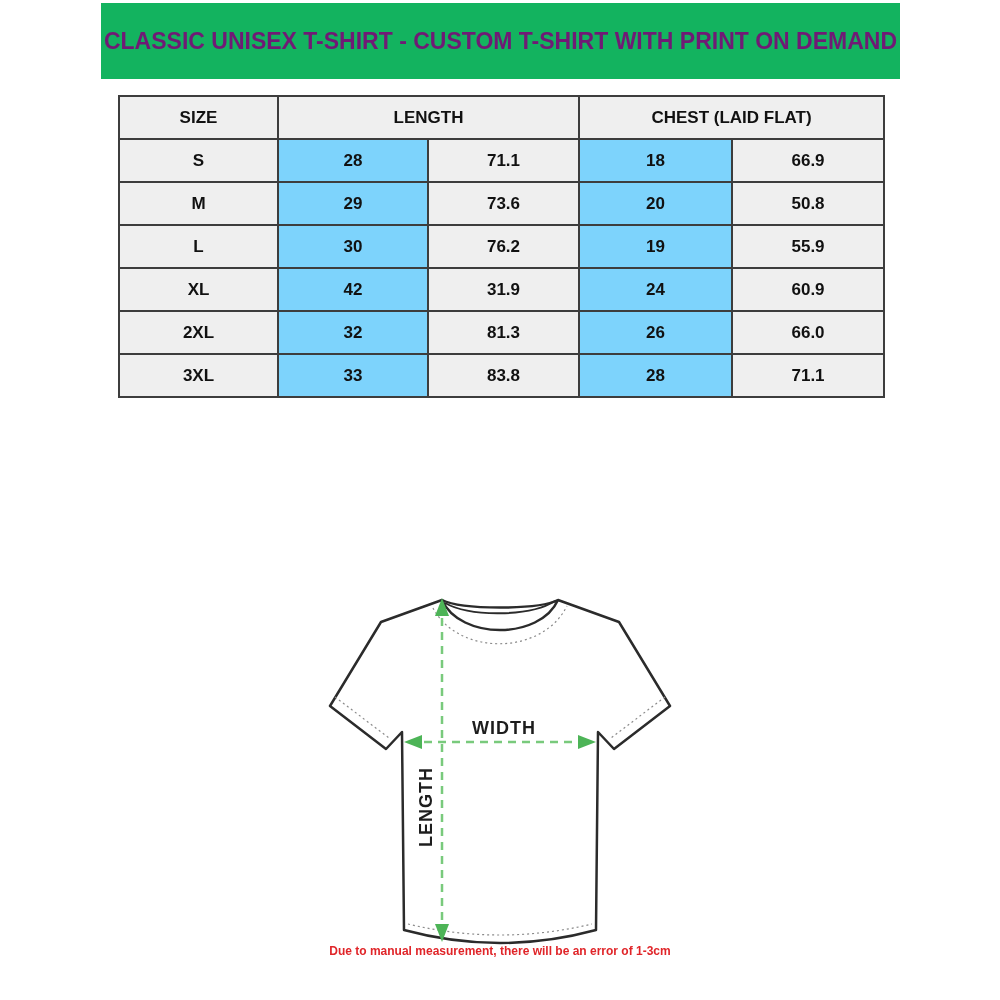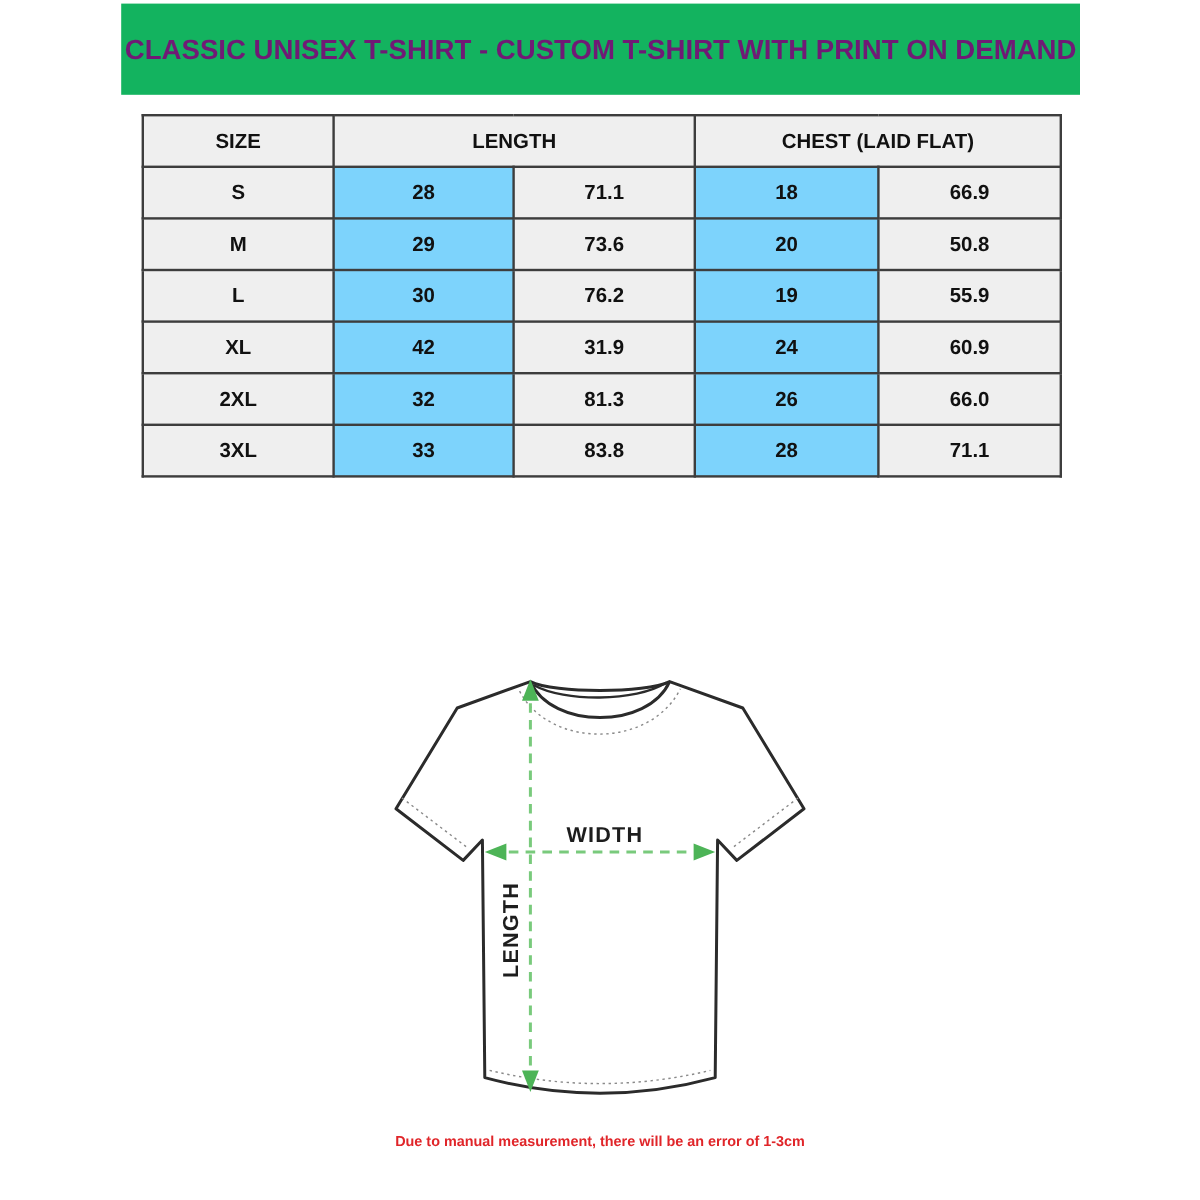--- a/index.html
+++ b/index.html
@@ -22,21 +22,21 @@
   }
   .size-table td, .size-table th {
     border:2px solid #3d3d3d; text-align:center; vertical-align:middle;
     height:43px; padding:0; font-weight:bold;
   }
   .size-table th { background:#efefef; font-size:17px; }
   .cell-gray { background:#efefef; }
   .cell-white { background:#7dd3fc; }
 
   
-  .diagram { position:absolute; left:318px; top:552px; width:364px; height:380px; }
+  .diagram { position:absolute; left:318px; top:584px; width:364px; height:380px; }
   .diagram svg { width:100%; height:100%; }
   .diagram text {
     font-family:"Liberation Sans",sans-serif; font-weight:bold;
     font-size:18px; fill:#1d1d1d; letter-spacing:1px;
   }
 
   
   .footer-note {
     position:absolute; left:0; top:944px; width:1000px;
     text-align:center; font-weight:bold; font-size:12px; color:#e02529;

